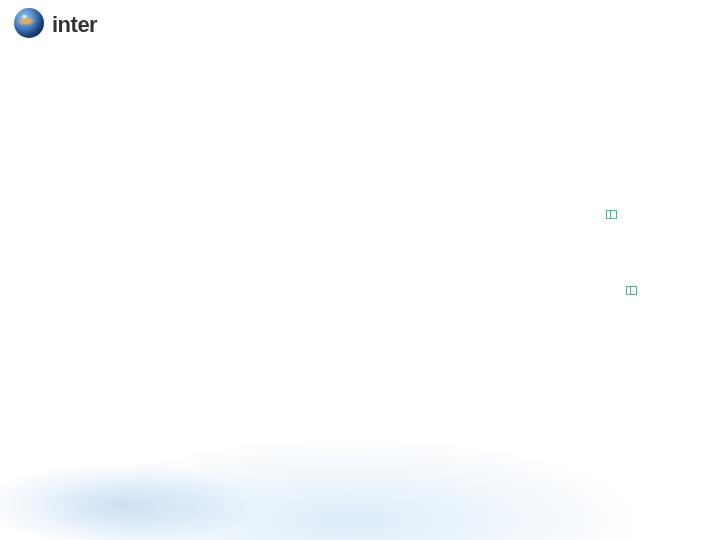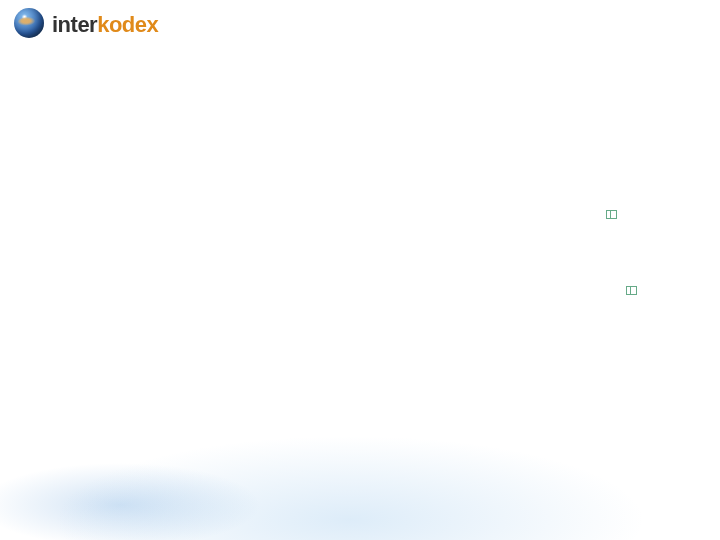--- a/index.html
+++ b/index.html
@@ -156,21 +156,20 @@
   .oind1{padding-left:10px}.oind2{padding-left:20px}.oind3{padding-left:30px}.oind4{padding-left:40px}
 </style>
 </head>
 <body>
 <div class="slide-bg"></div>
 
 <div class="header">
   <span class="logo-globe"></span>
   <span class="brand">
     <span class="inter">inter</span>
-      <span class="kodex">kodex</span>
   </span>
 </div>
 <div class="rule"></div>
 
 <h1 class="title">Gå under design &amp; settings</h1>
 
 <div class="content">
   <div class="bullets">
     <ul>
         <li>Du finner nå nye designoppsett for hver HTML fil i arkivet</li>

